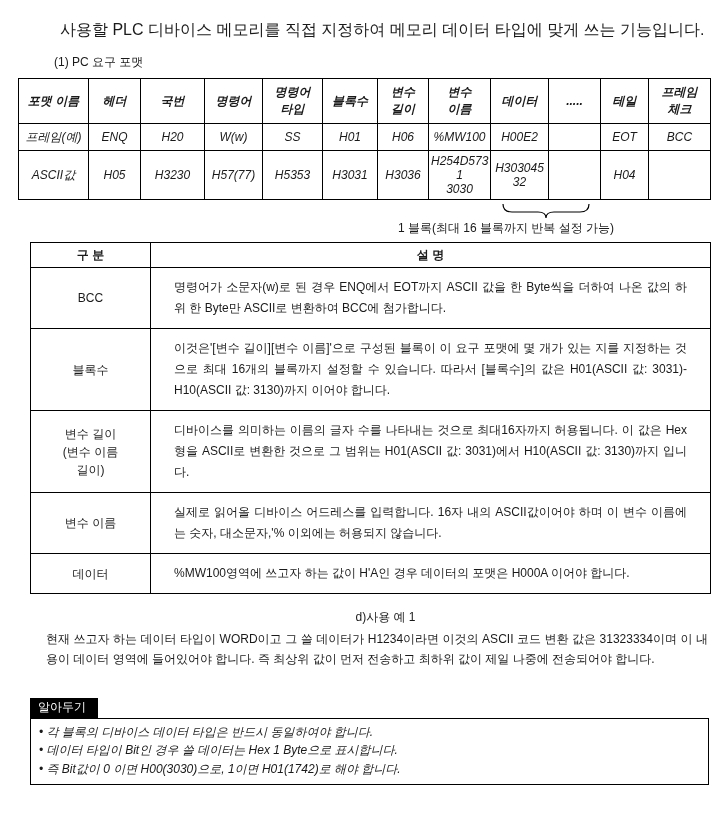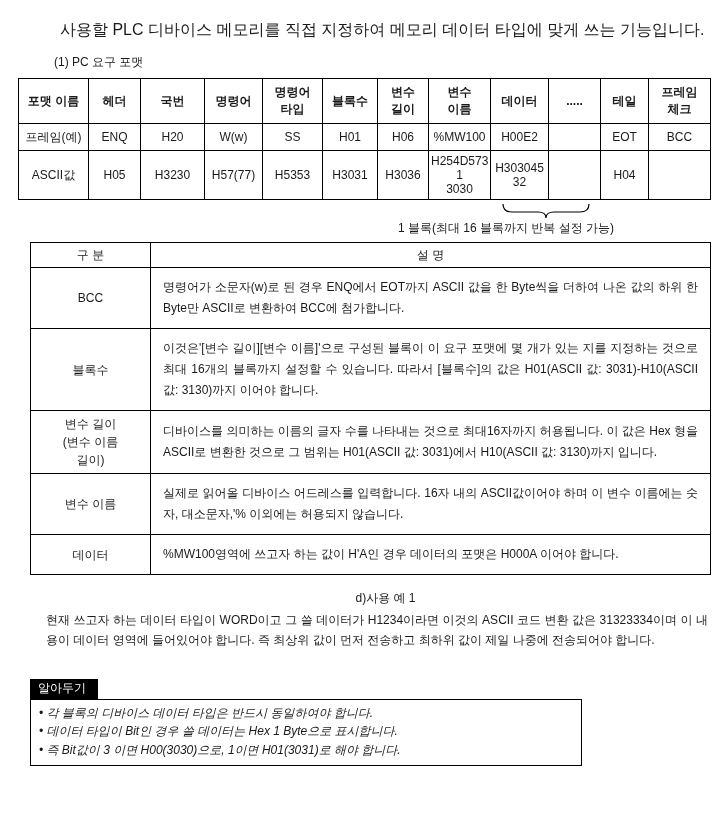--- a/index.html
+++ b/index.html
@@ -10,43 +10,43 @@
     color: #1a1a1a; font-size: 12px;
   }
   .page { padding: 8px 16px 0 16px; }
 
   .title { margin: 2px 0 0 28px; font-size: 13px; }
   .intro { margin: 12px 0 0 44px; font-size: 16px; }
   .format-heading { margin: 13px 0 7px 38px; font-size: 12px; }
 
   table { border-collapse: collapse; table-layout: fixed; }
 
-  .fmt { width: 692px; margin-left: 2px; }
+  .fmt { width: 692px; margin-left: 2px; font-style: italic; }
   .fmt th, .fmt td {
     border: 1px solid #000; text-align: center; vertical-align: middle;
     padding: 1px 2px; white-space: pre-line; font-size: 12px; overflow: hidden;
   }
   .fmt th { font-weight: bold; height: 45px; }
   .fmt .row-frame td { height: 27px; }
   .fmt .row-ascii td { height: 49px; }
 
   .annotation { position: relative; height: 42px; }
   .brace { position: absolute; left: 486px; top: 3px; }
   .brace-label { position: absolute; left: 382px; top: 20px; font-size: 12px; }
 
   .desc { width: 680px; margin-left: 14px; }
   .desc th, .desc td { border: 1px solid #000; font-size: 12px; }
-  .desc th { font-weight: normal; height: 25px; text-align: center; }
+  .desc th { font-weight: bold; height: 25px; text-align: center; }
   .desc td.term { text-align: center; vertical-align: middle; white-space: pre-line; padding: 4px 2px; line-height: 1.5; }
-  .desc td.explain { text-align: justify; vertical-align: middle; padding: 9px 12px; line-height: 1.75; }
+  .desc td.explain { text-align: justify; vertical-align: middle; padding: 9px 23px; line-height: 1.75; }
 
   .usage-heading { margin: 15px 0 4px 44px; text-align: center; }
   .usage-body { margin: 4px 0 0 30px; width: 662px; line-height: 1.65; text-align: justify; }
 
-  .note { margin: 28px 0 0 14px; width: 552px; }
+  .note { margin: 28px 0 0 14px; width: 679px; }
   .note-label { display: inline-block; background: #000; color: #fff; padding: 1px 12px 2px 8px; font-size: 12px; }
   .note-box { border: 1px solid #000; padding: 4px 8px 6px 8px; font-style: italic; }
   .note-item { line-height: 1.55; }
 </style>
 </head>
 <body>
 
 <div class="page">
 
   <div class="intro">사용할 PLC 디바이스 메모리를 직접 지정하여 메모리 데이터 타입에 맞게 쓰는 기능입니다.</div>
@@ -163,17 +163,17 @@
     </table>
 
   <div class="usage-heading">d)사용 예 1</div>
   <div class="usage-body">현재 쓰고자 하는 데이터 타입이 WORD이고 그 쓸 데이터가 H1234이라면 이것의 ASCII 코드 변환 값은 31323334이며 이 내용이 데이터 영역에 들어있어야 합니다. 즉 최상위 값이 먼저 전송하고 최하위 값이 제일 나중에 전송되어야 합니다.</div>
 
   <div class="note">
     <div class="note-label">알아두기</div>
     <div class="note-box">
       <div class="note-item">• 각 블록의 디바이스 데이터 타입은 반드시 동일하여야 합니다.</div>
       <div class="note-item">• 데이터 타입이 Bit인 경우 쓸 데이터는 Hex 1 Byte으로 표시합니다.</div>
-      <div class="note-item">• 즉 Bit값이 3 이면 H00(3030)으로, 1이면 H01(3031)로 해야 합니다.</div>
+      <div class="note-item">• 즉 Bit값이 0 이면 H00(3030)으로, 1이면 H01(1742)로 해야 합니다.</div>
     </div>
   </div>
 
 </div>
 
 </body></html>

